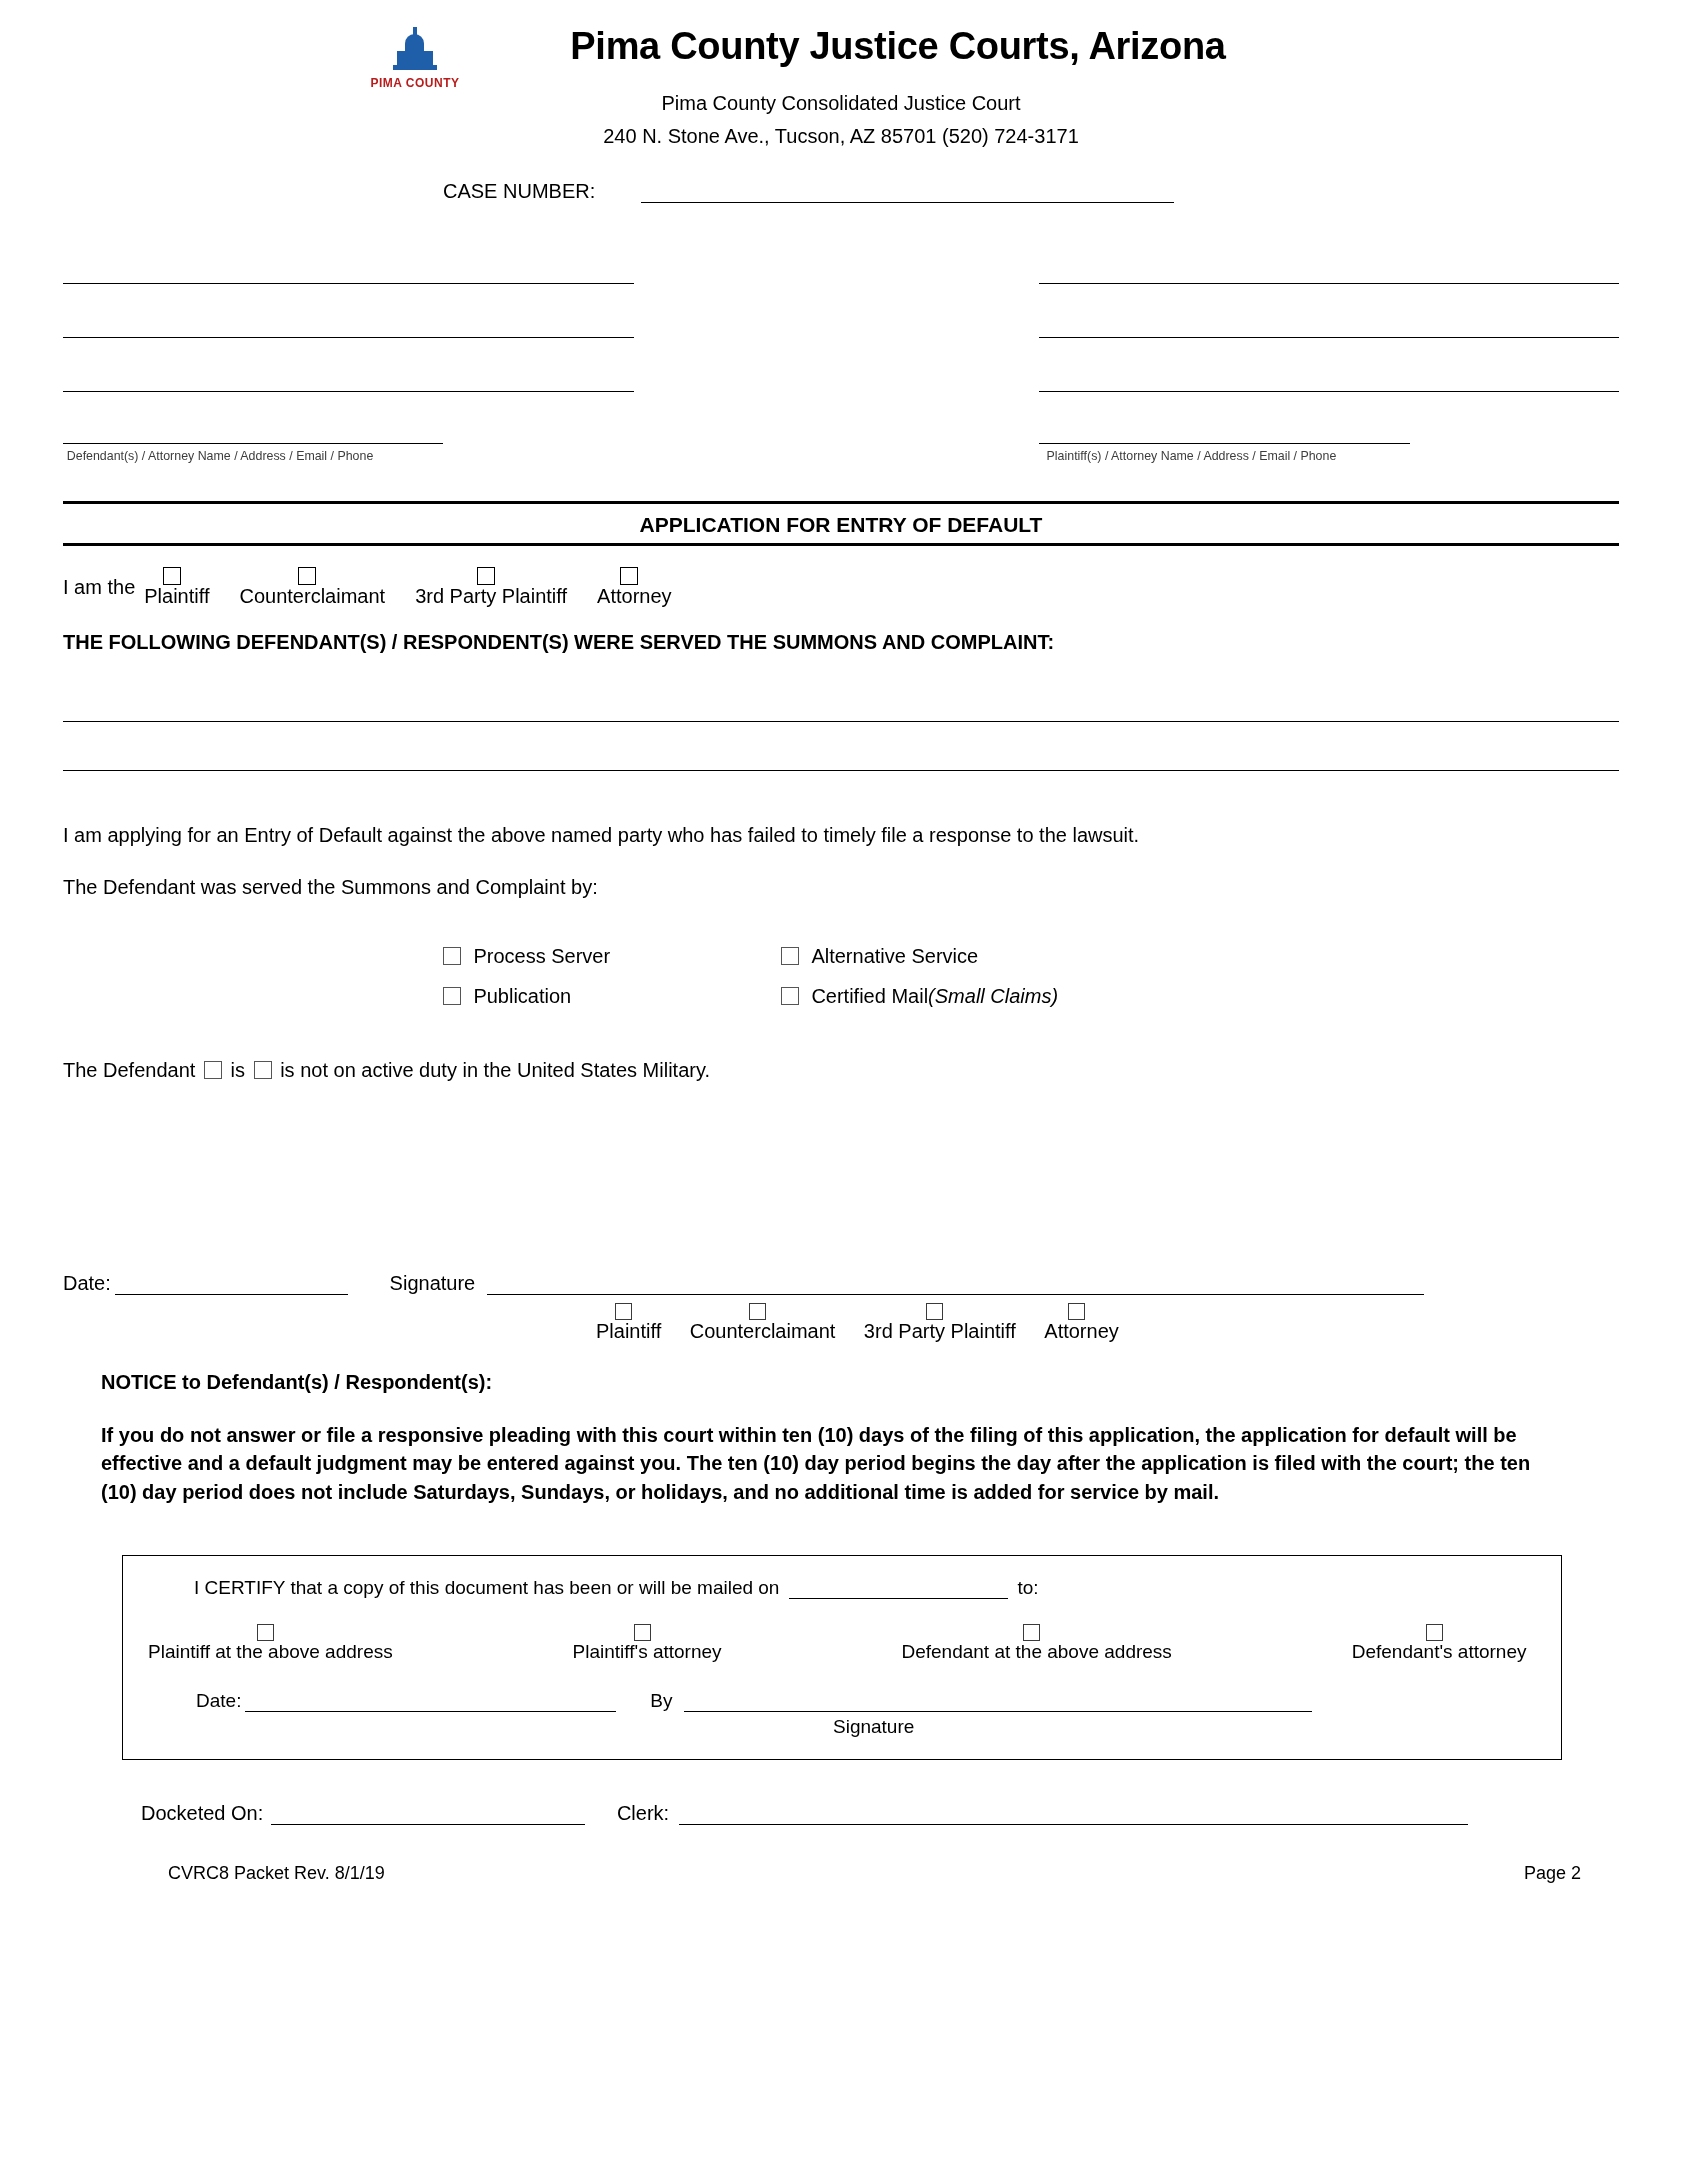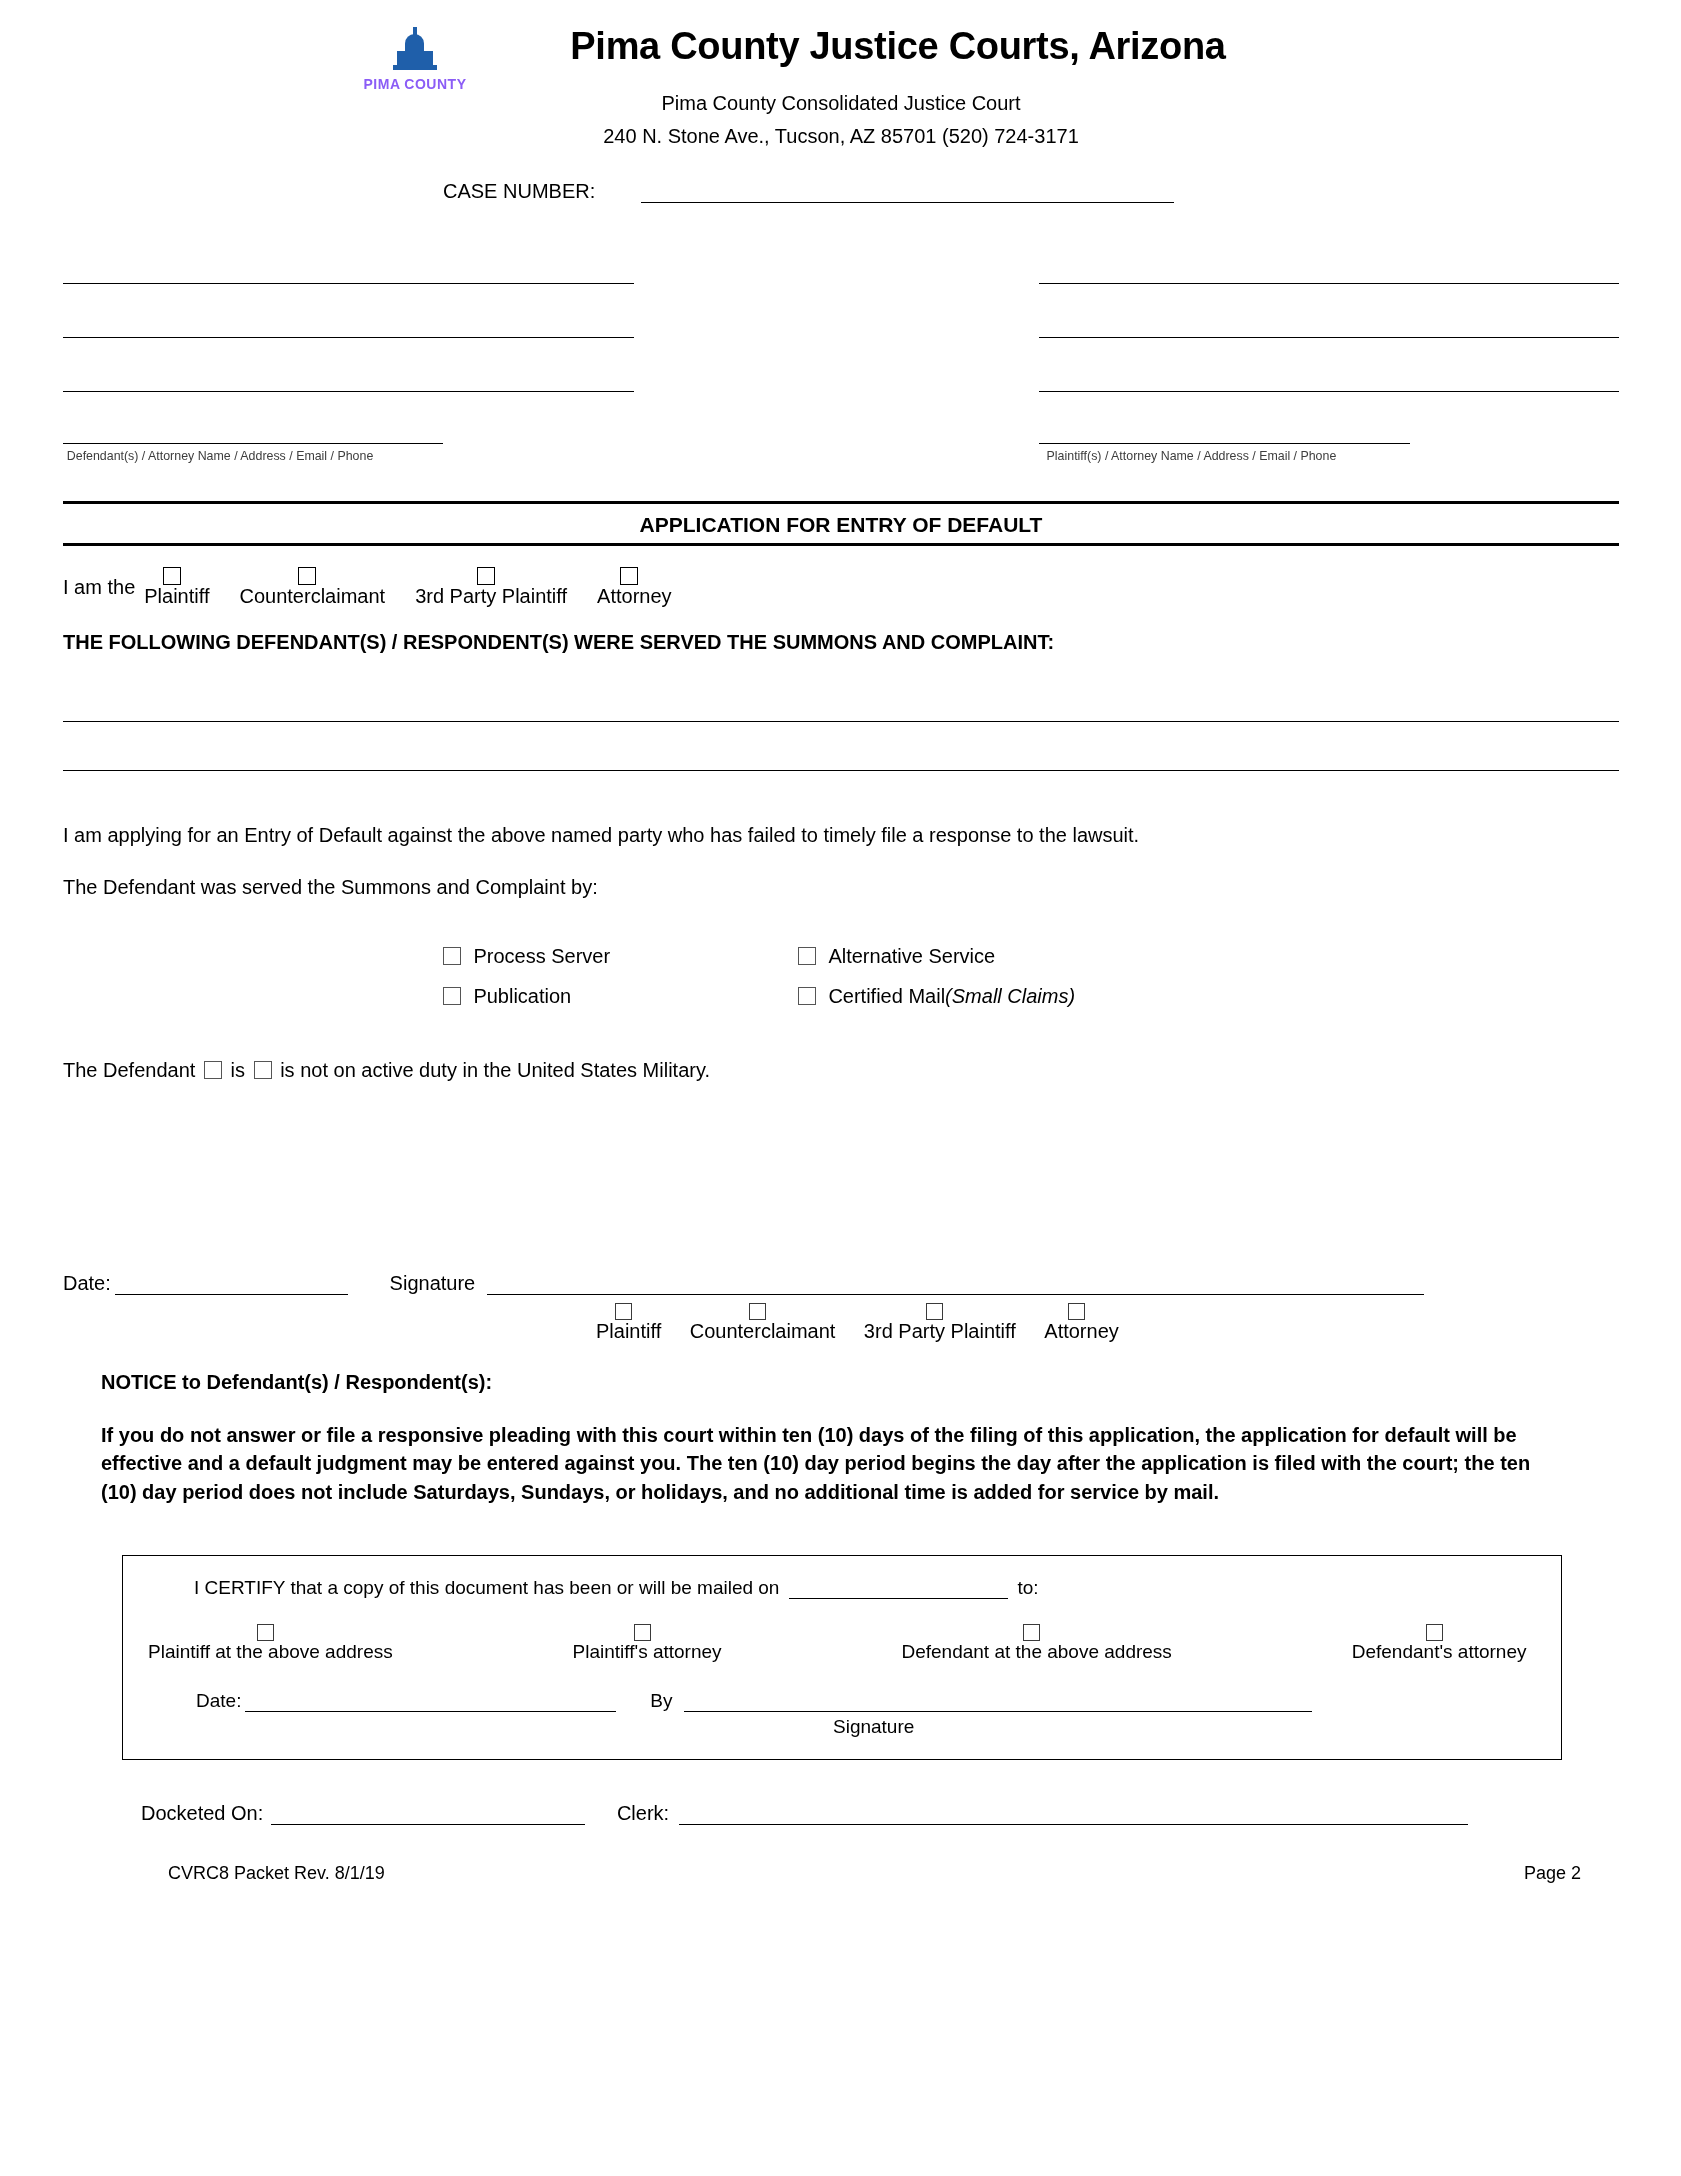--- a/index.html
+++ b/index.html
@@ -68,23 +68,23 @@
   }
   .logo-dome .dome-foot {
     position: absolute;
     left: 0px;
     top: 31px;
     width: 44px;
     height: 4.8px;
     background: #1f5faa;
   }
   .logo-text {
-    font-size: 14px;
+    font-size: 12px;
     letter-spacing: 0.5px;
-    color: #8b5cf6;
+    color: #b91c1c;
     font-weight: bold;
     margin-top: 3.8px;
   }
   .court-title {
     font-size: 38px;
     font-weight: bold;
     letter-spacing: -0.3px;
     margin: 0;
     padding-left: 114px;
   }
@@ -220,21 +220,20 @@
 
   
   .service-grid {
     margin-top: 46px;
     padding-left: 380px;
     font-size: 20px;
   }
   .service-row {
     display: flex;
     margin-bottom: 17px;
-    gap: 17px;
   }
   .service-cell {
     display: flex;
     align-items: center;
     width: 338px;
   }
   .service-cell .cb { margin-right: 12.4px; }
   .italic { font-style: italic; }
 
   .military {

